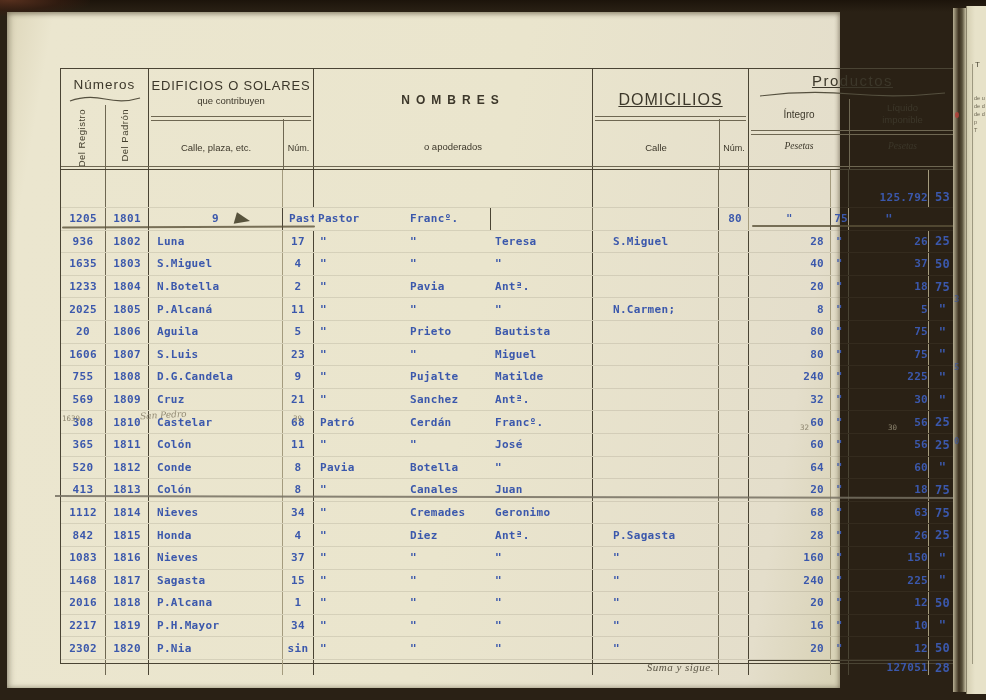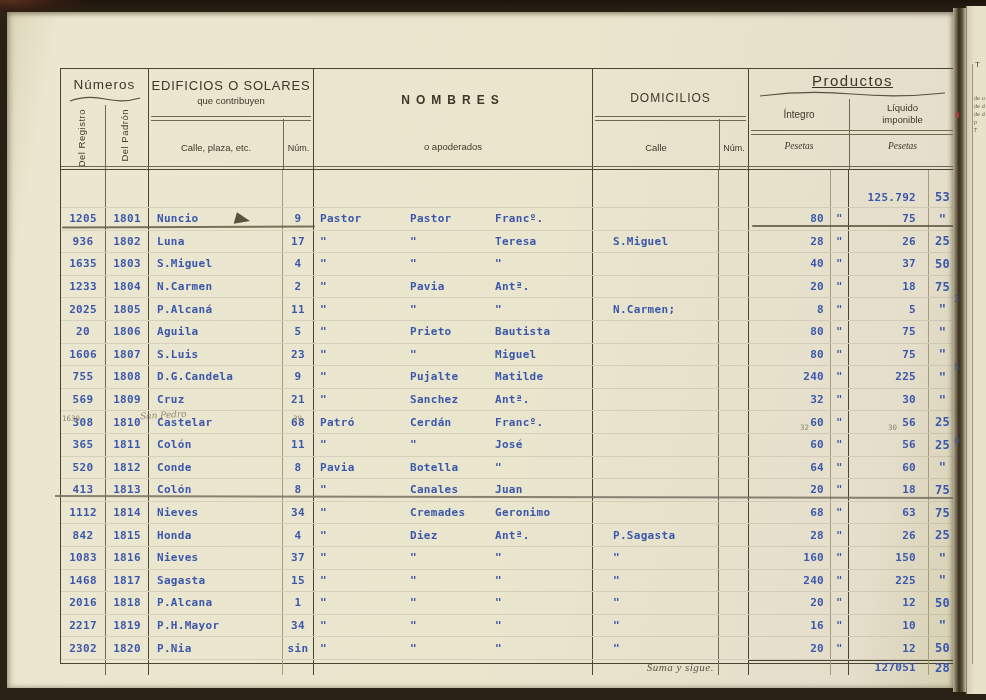--- a/index.html
+++ b/index.html
@@ -8,21 +8,21 @@
     --paper:#eae5cd; --paper2:#e7e2c9; --dark:#241b10;
     --cols:45px 43px 134px 31px 92px 85px 102px 126px 30px 82px 18px 80px 27px;
   }
   html,body{margin:0;padding:0;}
   body{width:986px;height:700px;overflow:hidden;background:var(--dark);
        font-family:"Liberation Sans",sans-serif;position:relative;}
   .stage{position:absolute;inset:0;background:linear-gradient(180deg,#1c140b,#2a2115 12px,#2a2115);}
   .cover-corner{position:absolute;left:0;top:0;width:90px;height:16px;
        background:radial-gradient(ellipse at 10% 0%, #57301e 0%, rgba(60,30,18,.55) 45%, transparent 75%);}
   
-  .page{position:absolute;left:7px;top:12px;width:946px;height:676px;
+  .page{position:absolute;left:7px;top:12px;width:833px;height:676px;
        background:linear-gradient(100deg,#ddd6ba,#ebe6cf 5%,#eae5cd 55%,#e4decb 90%,#d8d2b6 99%);
        box-shadow:inset 0 2px 5px rgba(60,50,30,.35), inset 3px 0 6px rgba(60,50,30,.25), inset -2px 0 4px rgba(60,50,30,.2);}
   .gutter{position:absolute;left:953px;top:8px;width:13px;height:684px;
        background:linear-gradient(90deg,#b7af93,#3a2f1e 45%,#58503a 70%,#c8c1a4);}
   .next-page{position:absolute;left:966px;top:6px;width:20px;height:688px;
        background:linear-gradient(90deg,#d5cfb2,#e7e2c9 40%,#e7e2c9);border-left:1px solid #8a836a;}
   .np-rule{position:absolute;left:5px;top:58px;bottom:30px;width:1px;background:rgba(90,84,62,.5);}
   .np-frag{position:absolute;color:#4c4736;font-size:8px;line-height:9px;white-space:nowrap;}
   .np-tiny{font-size:5.5px;color:#6a6450;}
   .red-speck{position:absolute;left:955px;top:112px;width:4px;height:6px;background:#b24038;border-radius:50%;opacity:.85;}
@@ -57,21 +57,21 @@
   .padron{justify-content:center;border-right:1.4px solid var(--heavy);}
   .calle{padding-left:8px;border-right:1px solid var(--light2);}
   .numc{justify-content:center;border-right:1.4px solid var(--heavy);}
   .n1{padding-left:6px;}
   .n2{padding-left:4px;}
   .n3{padding-left:4px;border-right:1.4px solid var(--heavy);}
   .dom{padding-left:20px;border-right:1px solid var(--med);}
   .dnum{border-right:1.4px solid var(--heavy);}
   .itg{justify-content:flex-end;padding-right:6px;border-right:1px solid var(--light2);}
   .ic{justify-content:center;border-right:1.4px solid var(--heavy);font-size:10px;}
-  .lq{justify-content:flex-end;padding-right:12px;border-right:1px solid var(--light2);}
+  .lq{justify-content:flex-end;padding-right:0;border-right:1px solid var(--light2);}
   .lc{justify-content:center;font-size:12px;}
   .carry .c{align-items:flex-end;padding-bottom:3px;}
   .filler .itg,.filler .ic,.filler .lq,.filler .lc{border-top:1.5px solid var(--heavy);}
   .suma-cell{justify-content:flex-end;padding-right:4px;font-family:"Liberation Serif",serif;
        font-style:italic;font-weight:normal;font-size:11px;color:#5a5444;letter-spacing:.5px;}
 
   
   .ink-line{position:absolute;height:2px;background:var(--ink);opacity:.8;border-radius:2px;}
   .ink-blot{position:absolute;width:0;height:0;border-top:5px solid transparent;border-bottom:7px solid transparent;
        border-left:15px solid #47422c;transform:rotate(16deg);opacity:.9;}
@@ -109,21 +109,21 @@
           <div class="htitle" style="bottom:16px;width:134px;font-size:9.5px;margin-top:44px;">Calle, plaza, etc.</div>
           <div class="htitle" style="bottom:16px;left:134px;width:31px;font-size:9px;">Núm.</div>
         </div>
 
         <div class="hblock hb-r">
           <div class="htitle" style="top:24px;font-size:12px;letter-spacing:6px;font-weight:600;">NOMBRES</div>
           <div class="htitle" style="top:72px;font-size:9.5px;">o apoderados</div>
         </div>
 
         <div class="hblock hb-r">
-          <div class="htitle" style="top:22px;font-size:12px;letter-spacing:1px;">DOMICILIOS</div>
+          <div class="htitle" style="top:22px;font-size:16px;letter-spacing:1px;text-decoration:underline;">DOMICILIOS</div>
           <div class="dbl" style="top:47px;"></div>
           <div class="vdiv" style="left:126px;top:50px;bottom:0;"></div>
           <div class="htitle" style="bottom:16px;width:126px;font-size:9.5px;">Calle</div>
           <div class="htitle" style="bottom:16px;left:126px;width:30px;font-size:9px;">Núm.</div>
         </div>
 
         <div class="hblock">
           <div class="htitle" style="top:3px;font-size:15px;letter-spacing:1.5px;text-decoration:underline;">Productos</div>
           <svg class="brace" style="left:9px;top:21px;" width="189" height="8" viewBox="0 0 189 8">
             <path d="M2,6 Q48,0 94,4 Q140,8 187,3" stroke="#55503f" stroke-width="1.2" fill="none"></path>
@@ -154,21 +154,20 @@
           <div class="c dnum"></div>
           <div class="c itg"></div>
           <div class="c ic"></div>
           <div class="c lq">125.792</div>
           <div class="c lc">53</div>
         </div>
 
         <div style="display:contents;"><div class="row">
     <div class="c reg">1205</div>
     <div class="c padron">1801</div>
-    <div class="c calle">Nuncio</div>
     <div class="c numc">9</div>
     <div class="c n1">Pastor</div>
     <div class="c n2">Pastor</div>
     <div class="c n3">Francº.</div>
     <div class="c dom"></div>
     <div class="c dnum"></div>
     <div class="c itg">80</div>
     <div class="c ic">"</div>
     <div class="c lq">75</div>
     <div class="c lc">"</div>
@@ -196,21 +195,21 @@
     <div class="c n3">"</div>
     <div class="c dom"></div>
     <div class="c dnum"></div>
     <div class="c itg">40</div>
     <div class="c ic">"</div>
     <div class="c lq">37</div>
     <div class="c lc">50</div>
   </div><div class="row">
     <div class="c reg">1233</div>
     <div class="c padron">1804</div>
-    <div class="c calle">N.Carmen</div>
+    <div class="c calle">N.Botella</div>
     <div class="c numc">2</div>
     <div class="c n1">"</div>
     <div class="c n2">Pavia</div>
     <div class="c n3">Antª.</div>
     <div class="c dom"></div>
     <div class="c dnum"></div>
     <div class="c itg">20</div>
     <div class="c ic">"</div>
     <div class="c lq">18</div>
     <div class="c lc">75</div>

